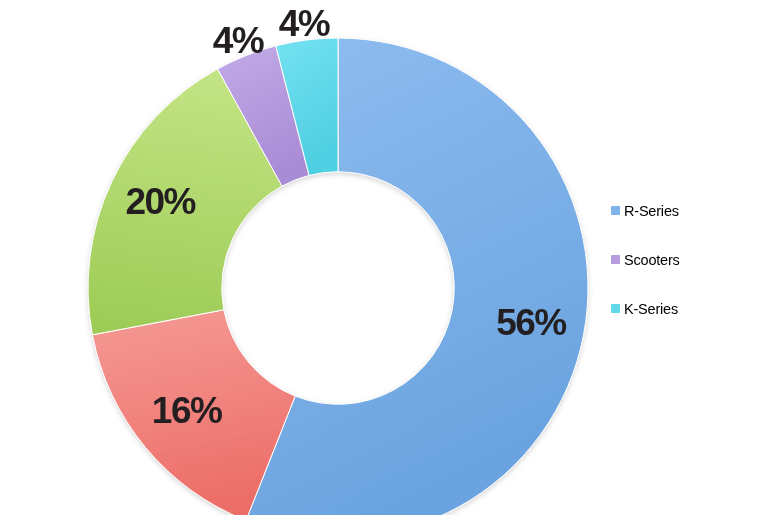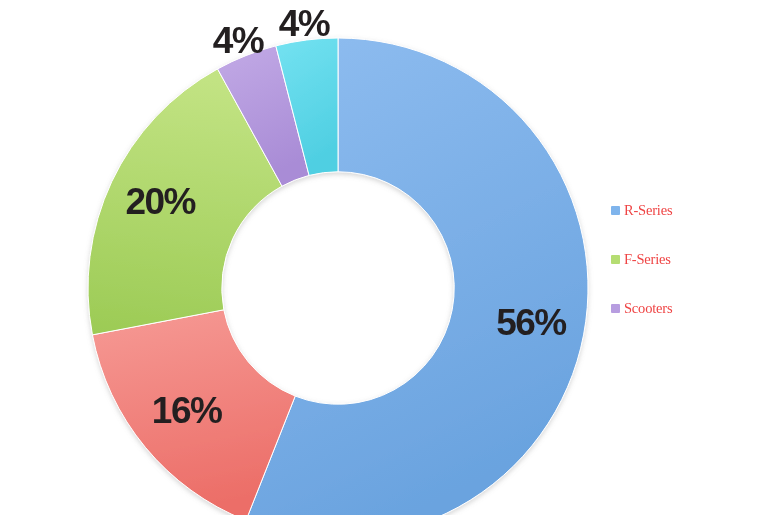--- a/index.html
+++ b/index.html
@@ -46,23 +46,23 @@
     height: 49px;
   }
   .legend-swatch {
     width: 9px;
     height: 9px;
     flex: 0 0 9px;
     margin-right: 4px;
     border-radius: 1px;
   }
   .legend-label {
-    font-family: Liberation Serif, serif;
+    font-family: Liberation Sans, sans-serif;
     font-size: 14.5px;
-    color: #ef4444;
+    color: #000000;
     white-space: nowrap;
     letter-spacing: -0.2px;
   }
 </style>
 </head>
 <body>
 
 <div id="canvas">
 
   <svg id="donut-svg" viewBox="0 0 770 515">
@@ -107,22 +107,22 @@
         <text x="303.9" y="26.1" class="slice-label" text-anchor="middle" dominant-baseline="middle">4%</text>
       </g>
   </svg>
 
   <div class="legend">
     <div class="legend-item">
       <span class="legend-swatch" style="background:#7FB4EC"></span>
       <span class="legend-label">R-Series</span>
     </div>
     <div class="legend-item">
-      <span class="legend-swatch" style="background:#B5DD72"></span>
-      <span class="legend-label">F-Series</span>
+      <span class="legend-swatch" style="background:#B79DE0"></span>
+      <span class="legend-label">Scooters</span>
     </div>
     <div class="legend-item">
-      <span class="legend-swatch" style="background:#B79DE0"></span>
-      <span class="legend-label">Scooters</span>
+      <span class="legend-swatch" style="background:#5FD9EA"></span>
+      <span class="legend-label">K-Series</span>
     </div>
   </div>
 
 </div>
 
 </body></html>

